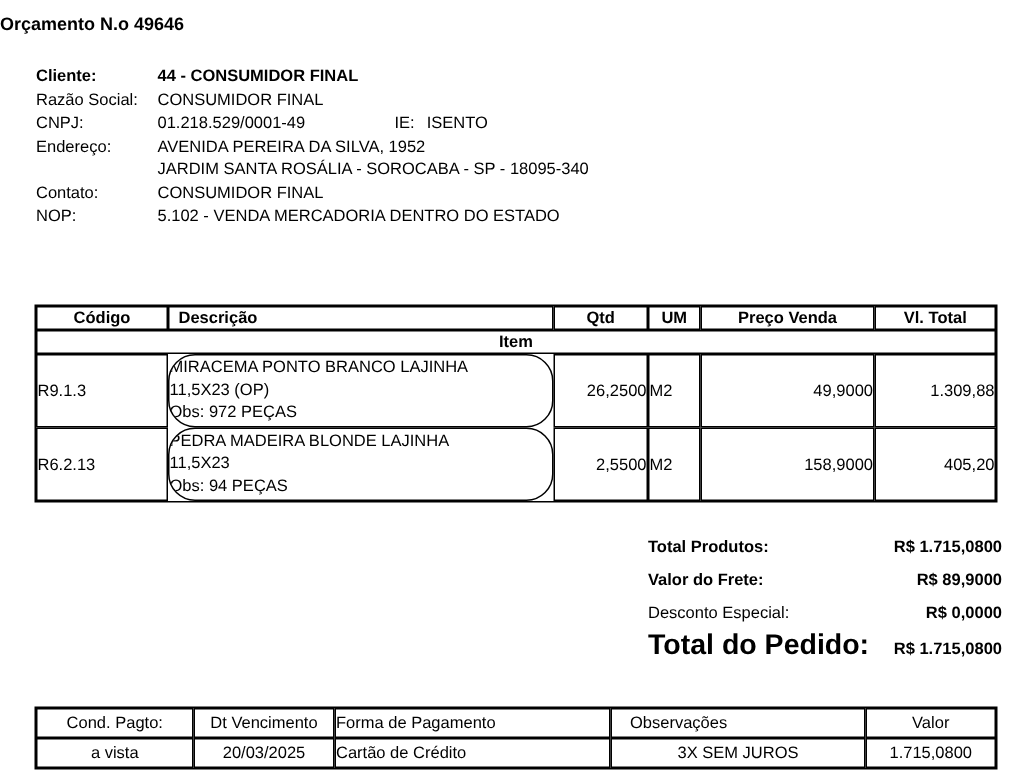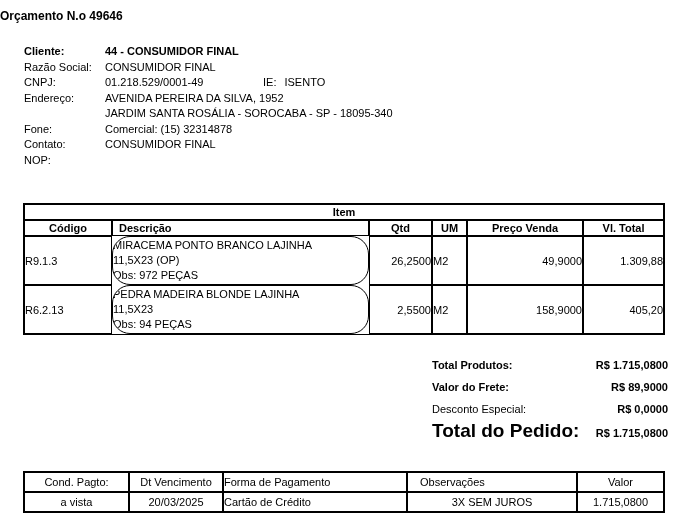--- a/index.html
+++ b/index.html
@@ -112,52 +112,49 @@
       <span>ISENTO</span>
     </div>
     <div class="crow">
       <span class="clabel">Endereço:</span>
       <span>
         <div>AVENIDA PEREIRA DA SILVA, 1952</div>
         <div>JARDIM SANTA ROSÁLIA - SOROCABA - SP - 18095-340</div>
       </span>
     </div>
     <div class="crow">
-      <span class="clabel">Fone:</span>
-      <span>Comercial: (15) 32314878</span>
-    </div>
-    <div class="crow">
       <span class="clabel">Contato:</span>
       <span>CONSUMIDOR FINAL</span>
     </div>
     <div class="crow">
       <span class="clabel">NOP:</span>
+      <span>5.102 - VENDA MERCADORIA DENTRO DO ESTADO</span>
     </div>
   </div>
 
   <table class="grid items">
     <colgroup>
       <col style="width:88px">
         <col style="width:257px">
         <col style="width:63px">
       <col style="width:35px">
         <col style="width:116px">
         <col style="width:81px">
     </colgroup>
     <tbody>
         <tr>
-      <th colspan="6" class="group-hdr">Item</th>
-    </tr>
-    <tr>
       <th>Código</th>
       <th class="al">Descrição</th>
       <th>Qtd</th>
       <th>UM</th>
       <th>Preço Venda</th>
       <th>Vl. Total</th>
+    </tr>
+    <tr>
+      <th colspan="6" class="group-hdr">Item</th>
     </tr>
     <tr>
       <td class="cell-left row-cell">R9.1.3</td>
       <td class="cell-desc row-cell">
         <div>MIRACEMA PONTO BRANCO LAJINHA</div>
         <div>11,5X23 (OP)</div>
         <div>Obs: 972 PEÇAS</div>
       </td>
       <td class="cell-right row-cell">26,2500</td>
       <td class="cell-um row-cell">M2</td>

